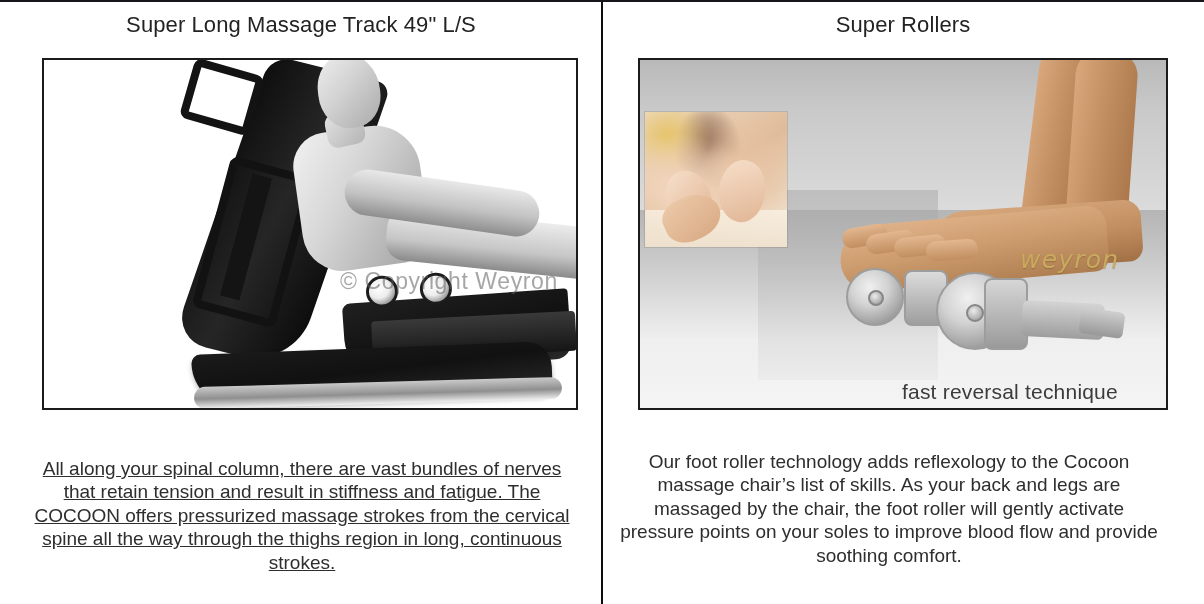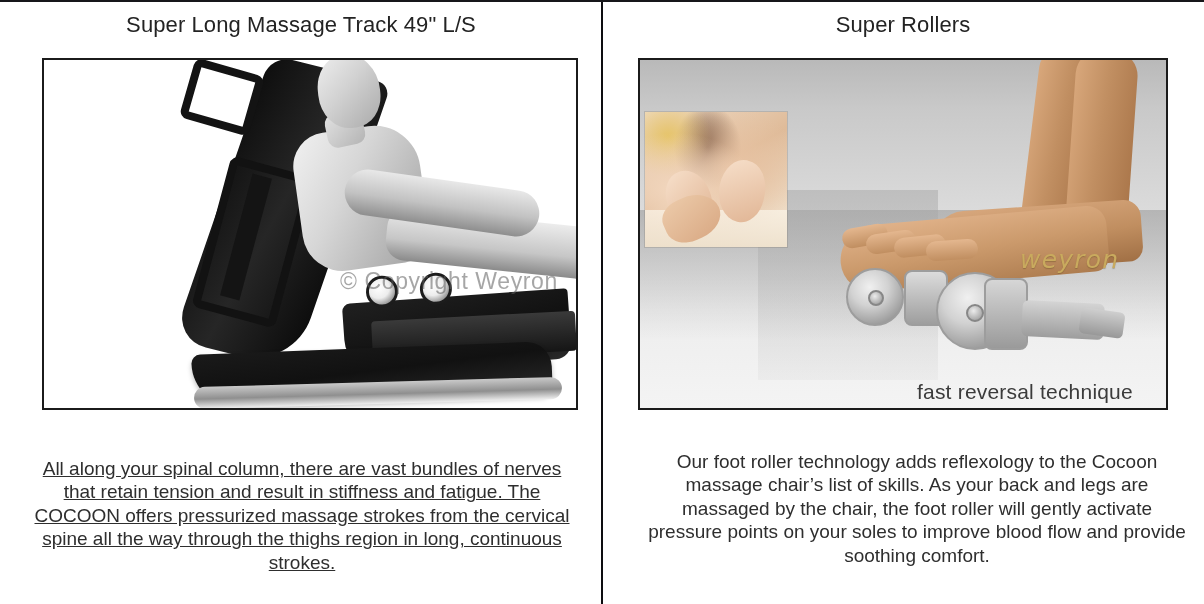--- a/index.html
+++ b/index.html
@@ -64,21 +64,21 @@
 
   .caption {
     position: absolute;
     top: 436px;
     font-size: 19px;
     line-height: 23.4px;
     text-align: center;
     color: #2e2e2e;
   }
   .cap-left  { left: 28px; width: 548px; text-decoration: underline; }
-  .cap-right { left: 44px; width: 542px; margin-top: 12px; }
+  .cap-right { left: 16px; width: 542px; margin-top: 12px; }
 
   
   .chair-scene {
     position: absolute;
     inset: 0;
     background: #ffffff;
   }
   .chair-base {
     position: absolute;
     left: 148px; top: 288px; width: 360px; height: 54px;
@@ -322,21 +322,21 @@
     left: 380px; top: 185px;
     font-size: 25px;
     font-style: italic;
     color: #c9aa5e;
     letter-spacing: 1.2px;
     text-shadow: 0 1px 1px rgba(90,70,30,.35);
     font-family: "DejaVu Sans", sans-serif;
   }
   .fast-rev {
     position: absolute;
-    left: 277px; top: 320px;
+    left: 262px; top: 320px;
     font-size: 21px;
     color: #3b3b3b;
     letter-spacing: .2px;
     font-family: "Liberation Sans", sans-serif;
   }
 </style>
 </head>
 <body>
 
 <div class="page">

